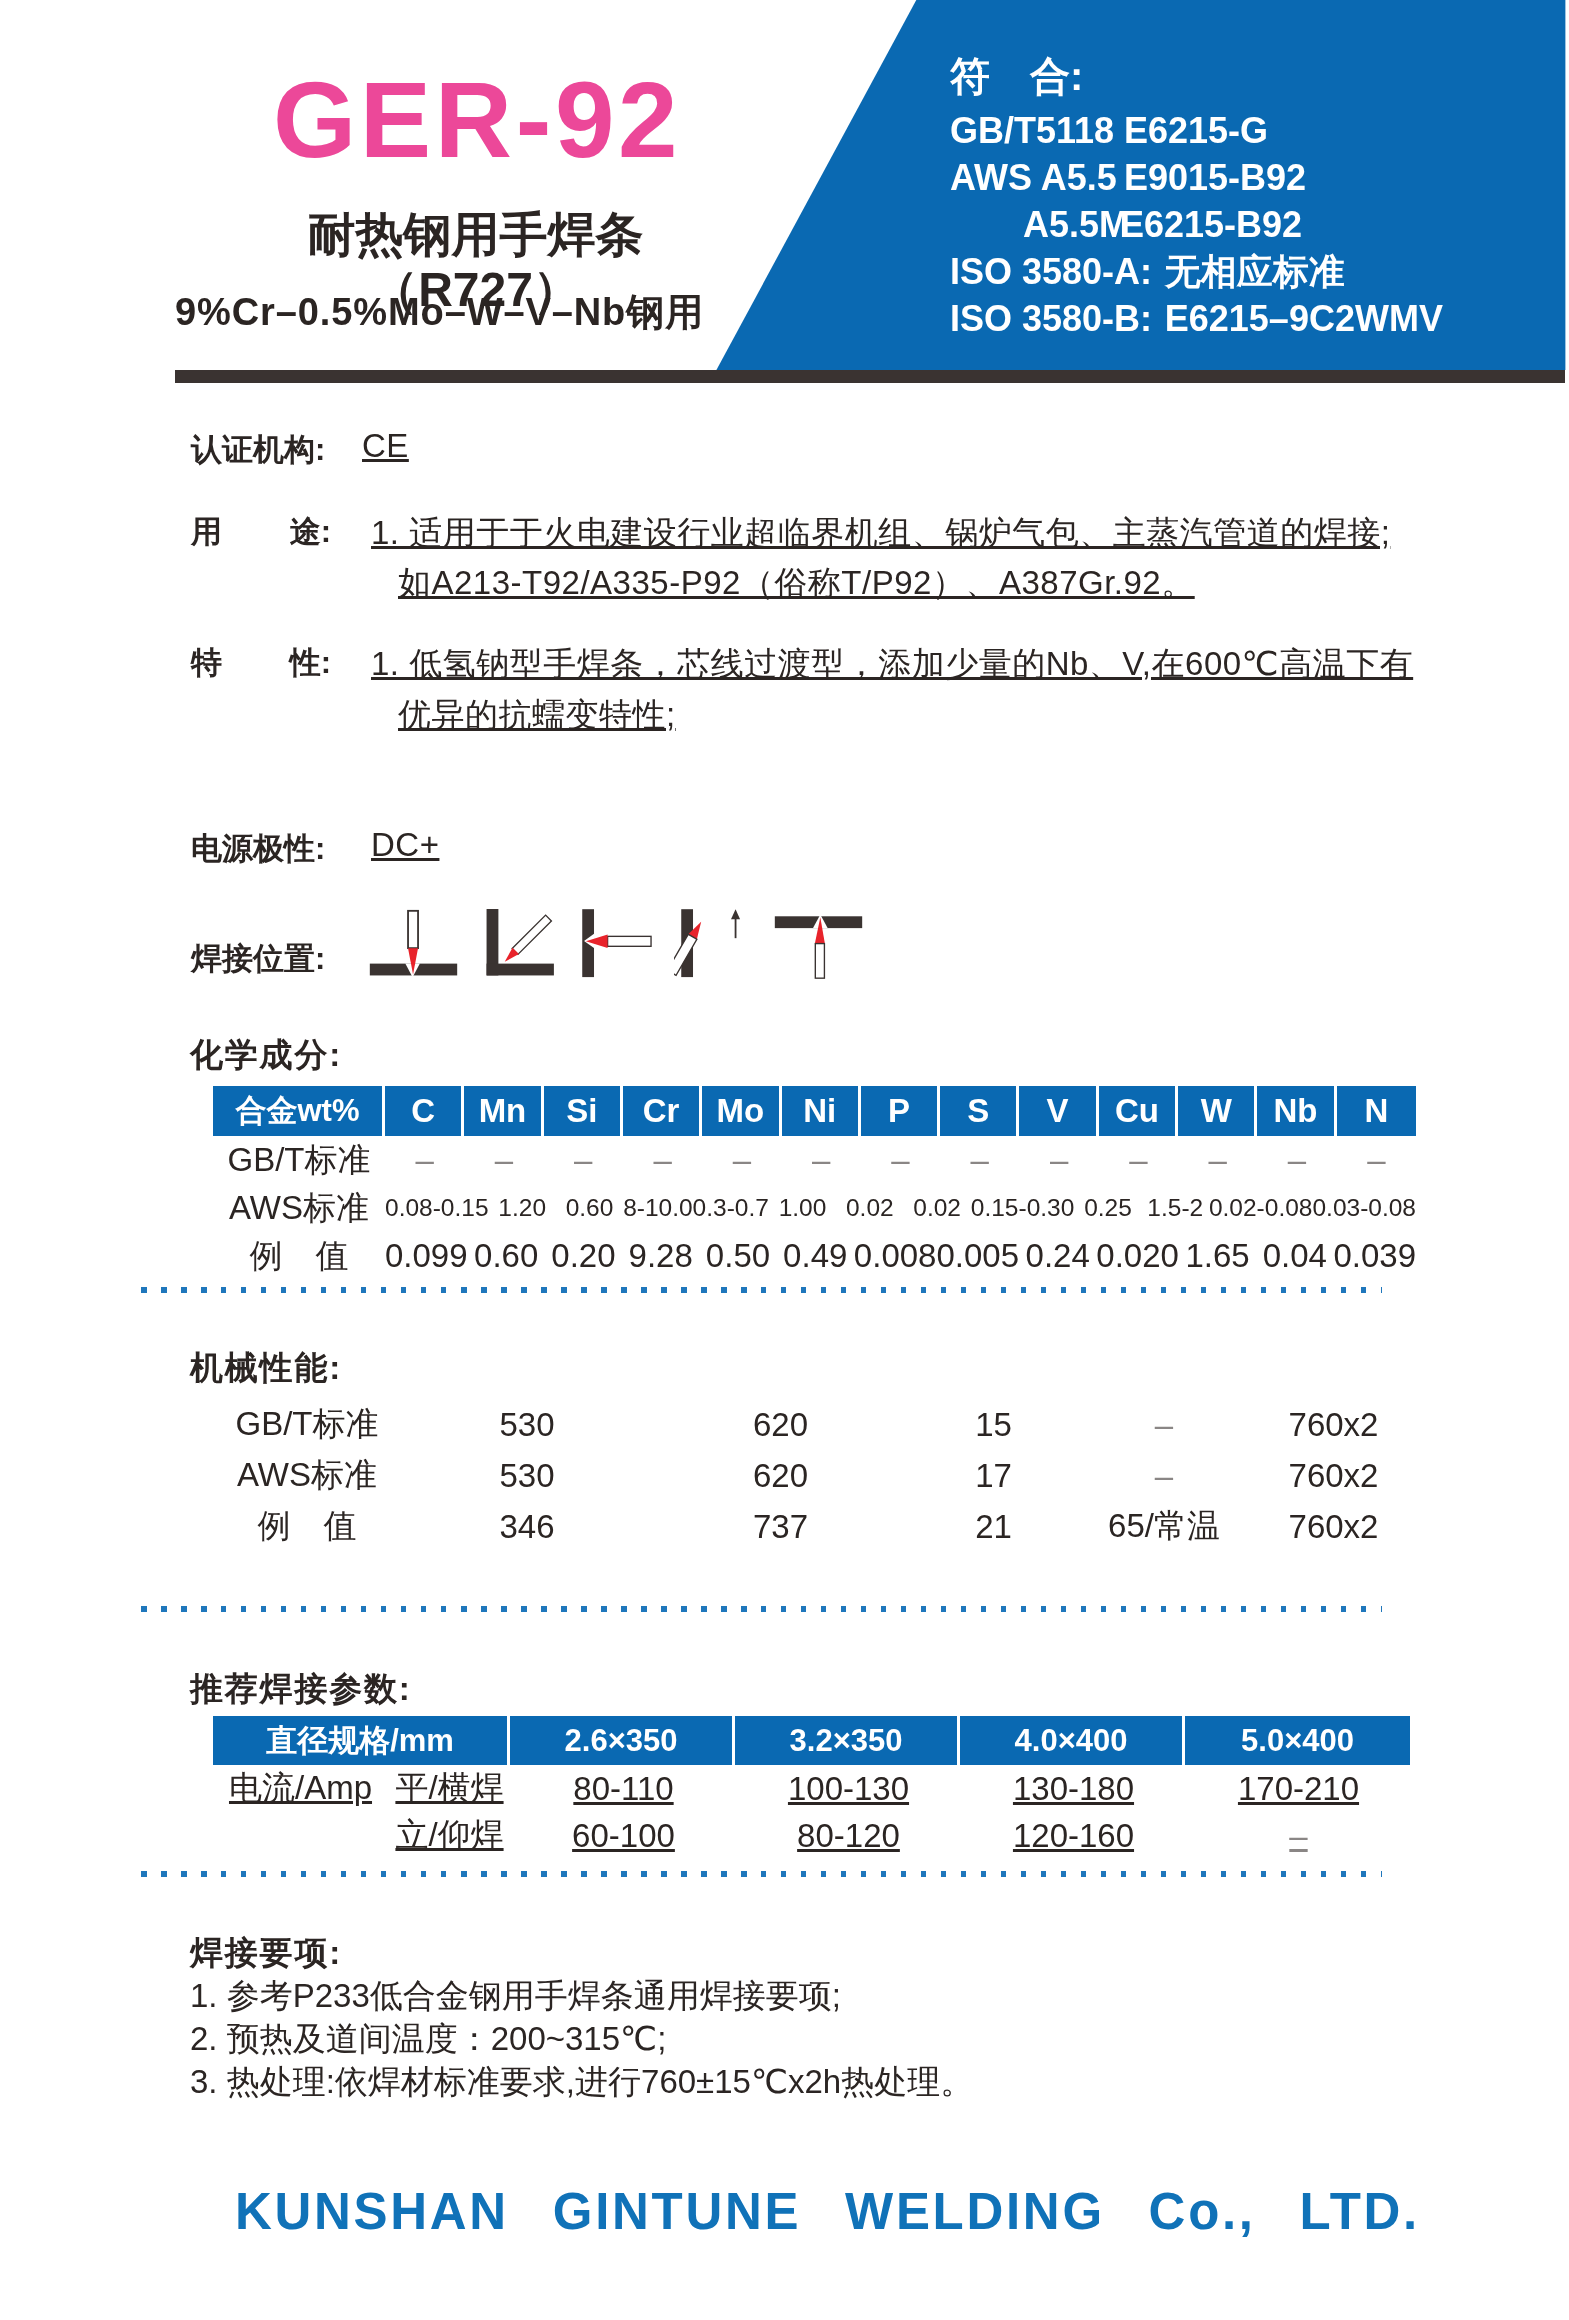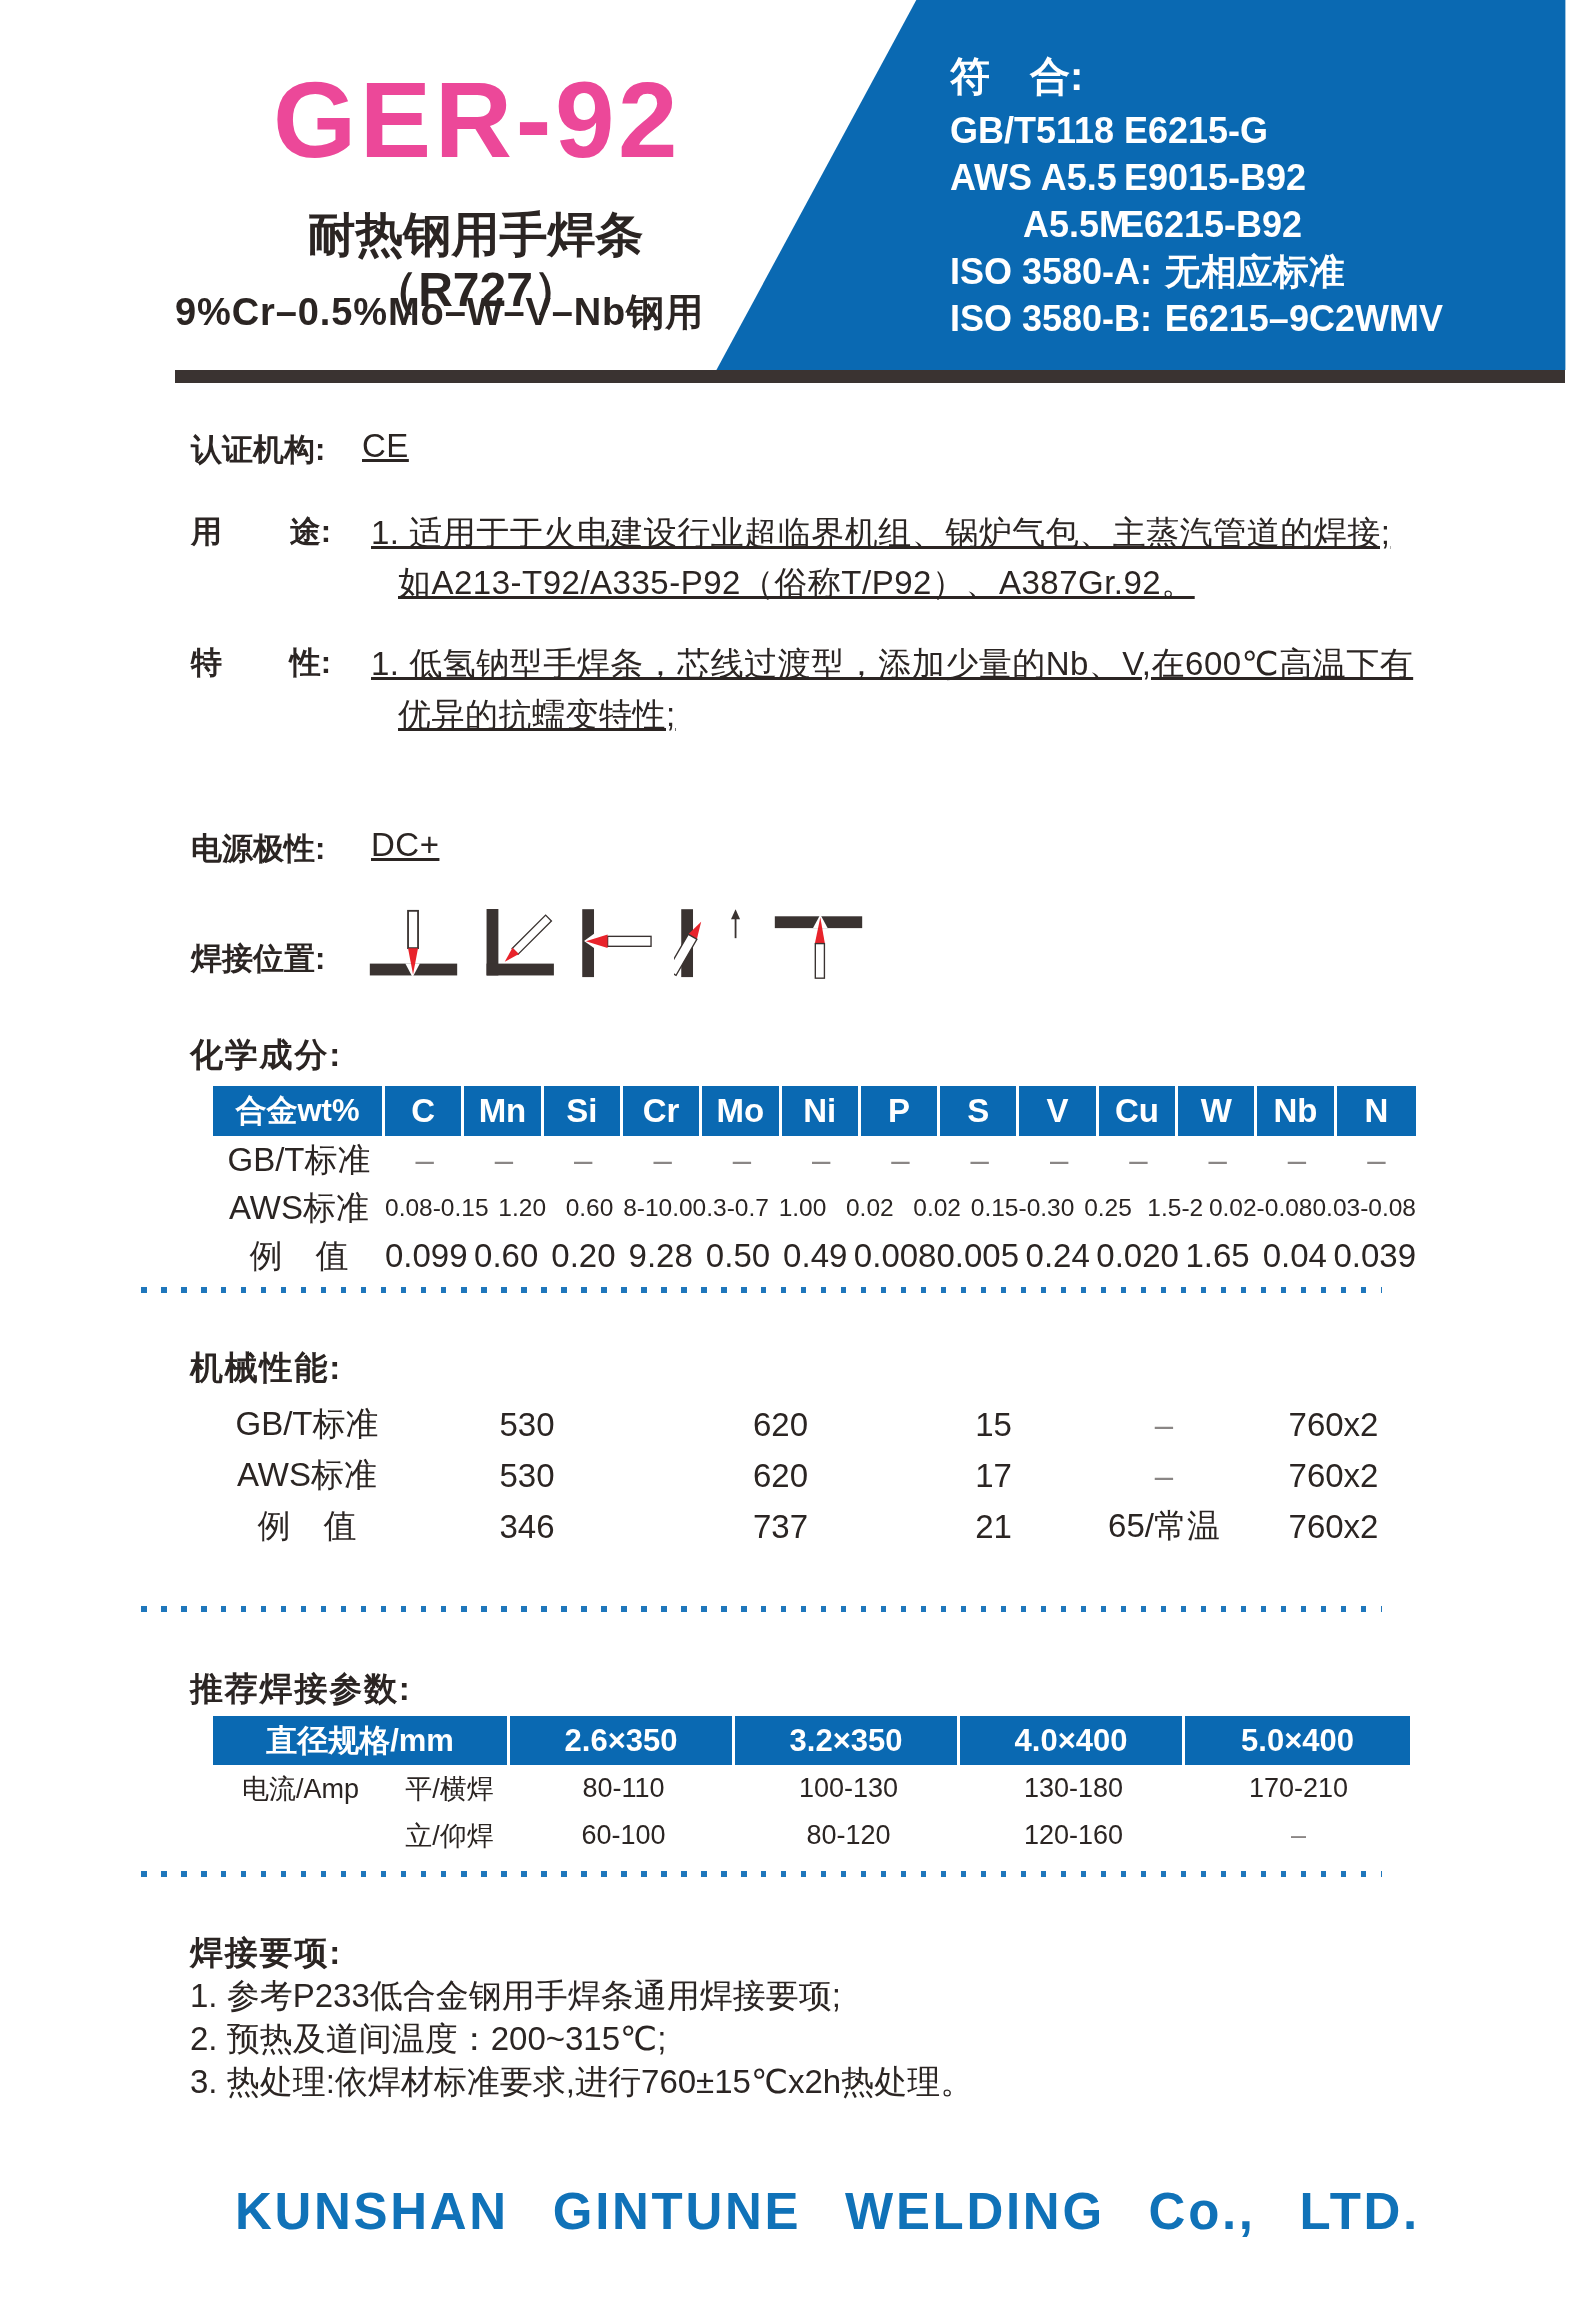--- a/index.html
+++ b/index.html
@@ -54,21 +54,21 @@
   .chem-r{height:48px; font-size:33px;}
   .chem-r.small .td{font-size:24.5px;}
   .chem-r .td:first-child{font-size:33px;}
 
   .mech-grid{grid-template-columns:188px 252px 255px 171px 170px 169px; width:1205px;}
   .mech-h{height:47px; font-size:31px;}
   .mech-r{height:51px; font-size:33px;}
 
   .par-h{grid-template-columns:297px 225px 225px 225px 225px; width:1199px; height:49px; font-size:31px;}
   .par-b{grid-template-columns:175px 123px 225px 225px 225px 225px; width:1199px;}
-  .par-b .td{height:47px; font-size:27px;}
+  .par-b .td{height:47px; font-size:33px;text-decoration:underline;}
   .par-b .group-lab{grid-row:span 2;}
 
   .dotted{position:absolute; left:141px; width:1241px; height:5.5px;
     background:repeating-linear-gradient(90deg,#1f77bc 0 5.5px,transparent 5.5px 20px);}
 
   
   .notes{left:190px; top:1931px; font-size:33px; line-height:43px; white-space:nowrap;}
   .notes .n-title{font-weight:bold; letter-spacing:1.8px;}
   .footer-logo{left:235px; top:2182px; font-size:51px; font-weight:bold; color:#1072b8;
     letter-spacing:2.7px; word-spacing:27px; white-space:nowrap;}

